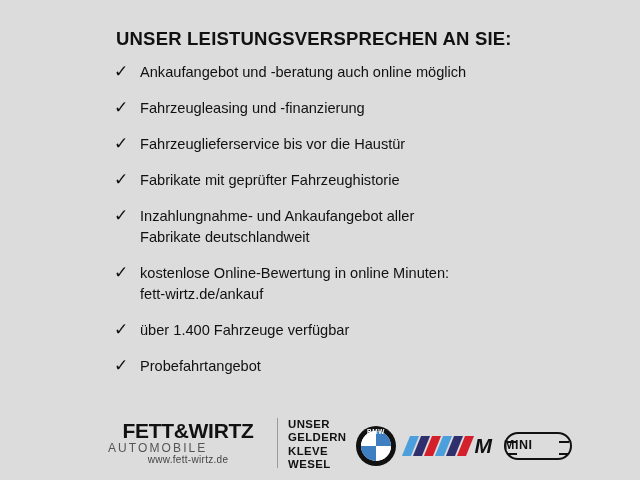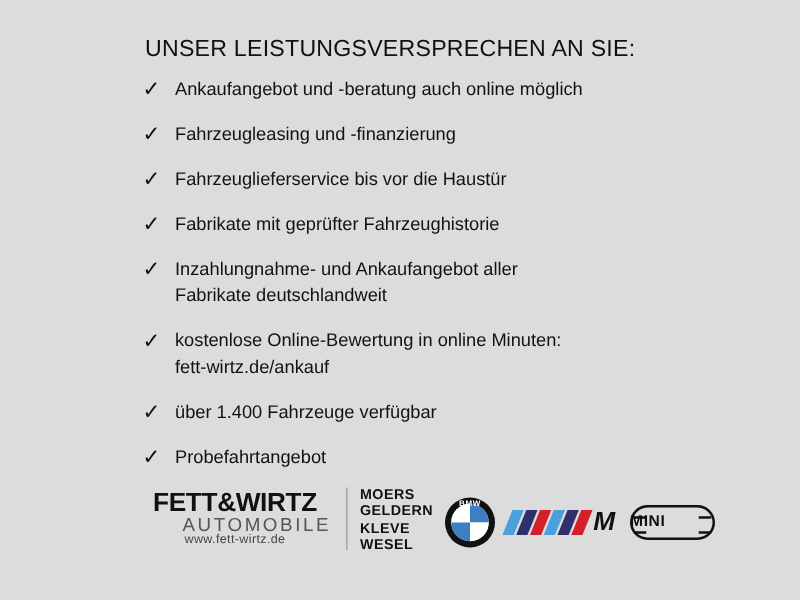--- a/index.html
+++ b/index.html
@@ -18,21 +18,21 @@
     position: relative;
     width: 640px;
     height: 480px;
     box-sizing: border-box;
   }
   .headline {
     position: absolute;
     left: 116px;
     top: 28px;
     font-size: 18.5px;
-    font-weight: normal;
+    font-weight: bold;
     letter-spacing: 0.2px;
     color: #111;
     white-space: nowrap;
   }
   .list {
     position: absolute;
     left: 114px;
     top: 62px;
     width: 470px;
   }
@@ -54,43 +54,43 @@
     flex: 1 1 auto;
     font-size: 14.6px;
     line-height: 21px;
     color: #111;
     white-space: pre-line;
   }
   
   .footer {
     position: absolute;
     left: 0;
-    bottom: 30px;
+    bottom: 2px;
     width: 640px;
     height: 66px;
   }
   .logo-fw {
     position: absolute;
     left: 108px;
     top: 8px;
     width: 160px;
     text-align: center;
   }
   .logo-fw .main {
     font-size: 21px;
     font-weight: bold;
     letter-spacing: -0.3px;
     color: #111;
     line-height: 22px;
   }
   .logo-fw .sub {
-    font-size: 15px;
+    font-size: 12px;
     letter-spacing: 2.1px;
     color: #555;
-    text-align: right;
+    text-align: left;
     padding-right: 3px;
     line-height: 13px;
   }
   .logo-fw .url {
     font-size: 10px;
     color: #444;
     letter-spacing: 0.3px;
     margin-top: 0;
     line-height: 10px;
   }
@@ -282,21 +282,21 @@
   <div class="footer">
 
     <div class="logo-fw">
       <div class="main">FETT&amp;WIRTZ</div>
       <div class="sub">AUTOMOBILE</div>
       <div class="url">www.fett-wirtz.de</div>
     </div>
 
     <div class="divider"></div>
 
-    <div class="cities" style="white-space: pre-line;">MOERS
+    <div class="cities" style="white-space: pre-line;">UNSER
 GELDERN
 KLEVE
 WESEL</div>
 
     <div class="bmw-logo">
       <div class="ring"></div>
       <div class="inner">
         <div class="q q1"></div>
         <div class="q q2"></div>
         <div class="q q3"></div>

